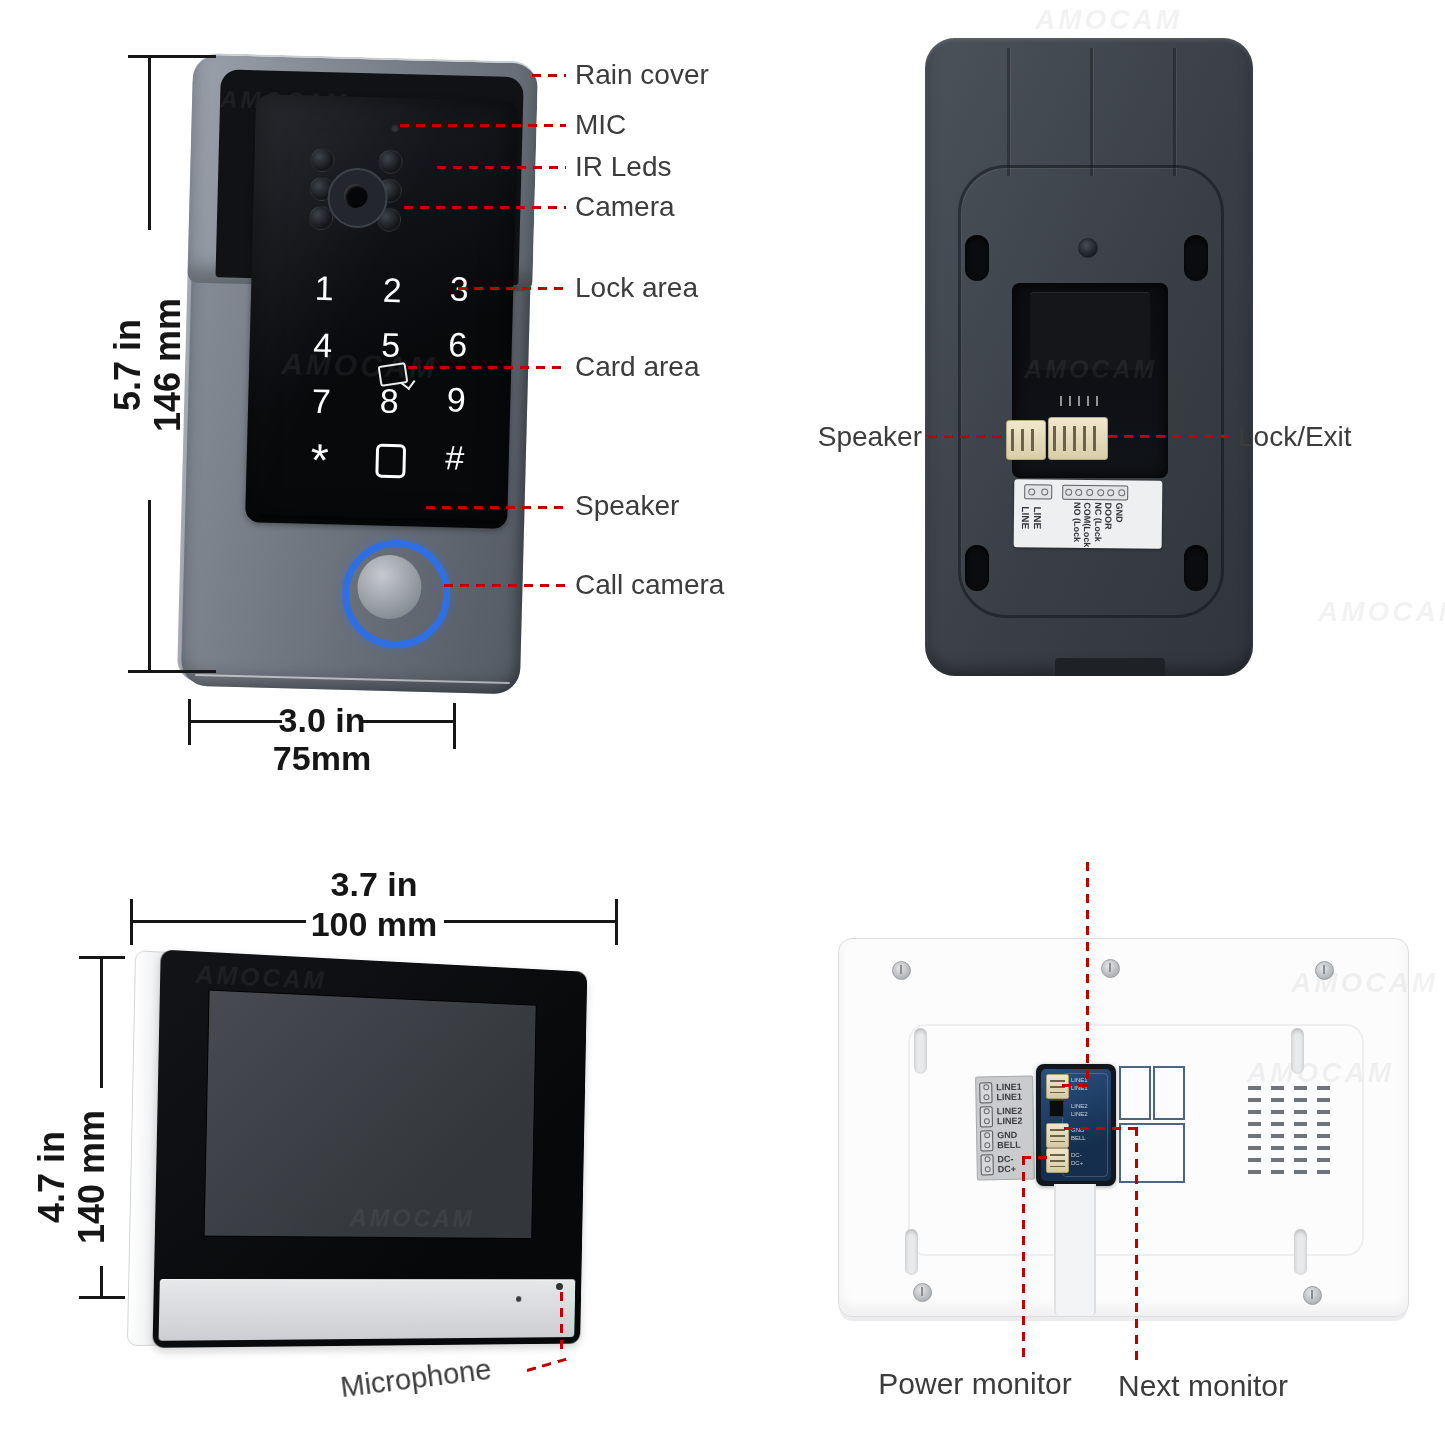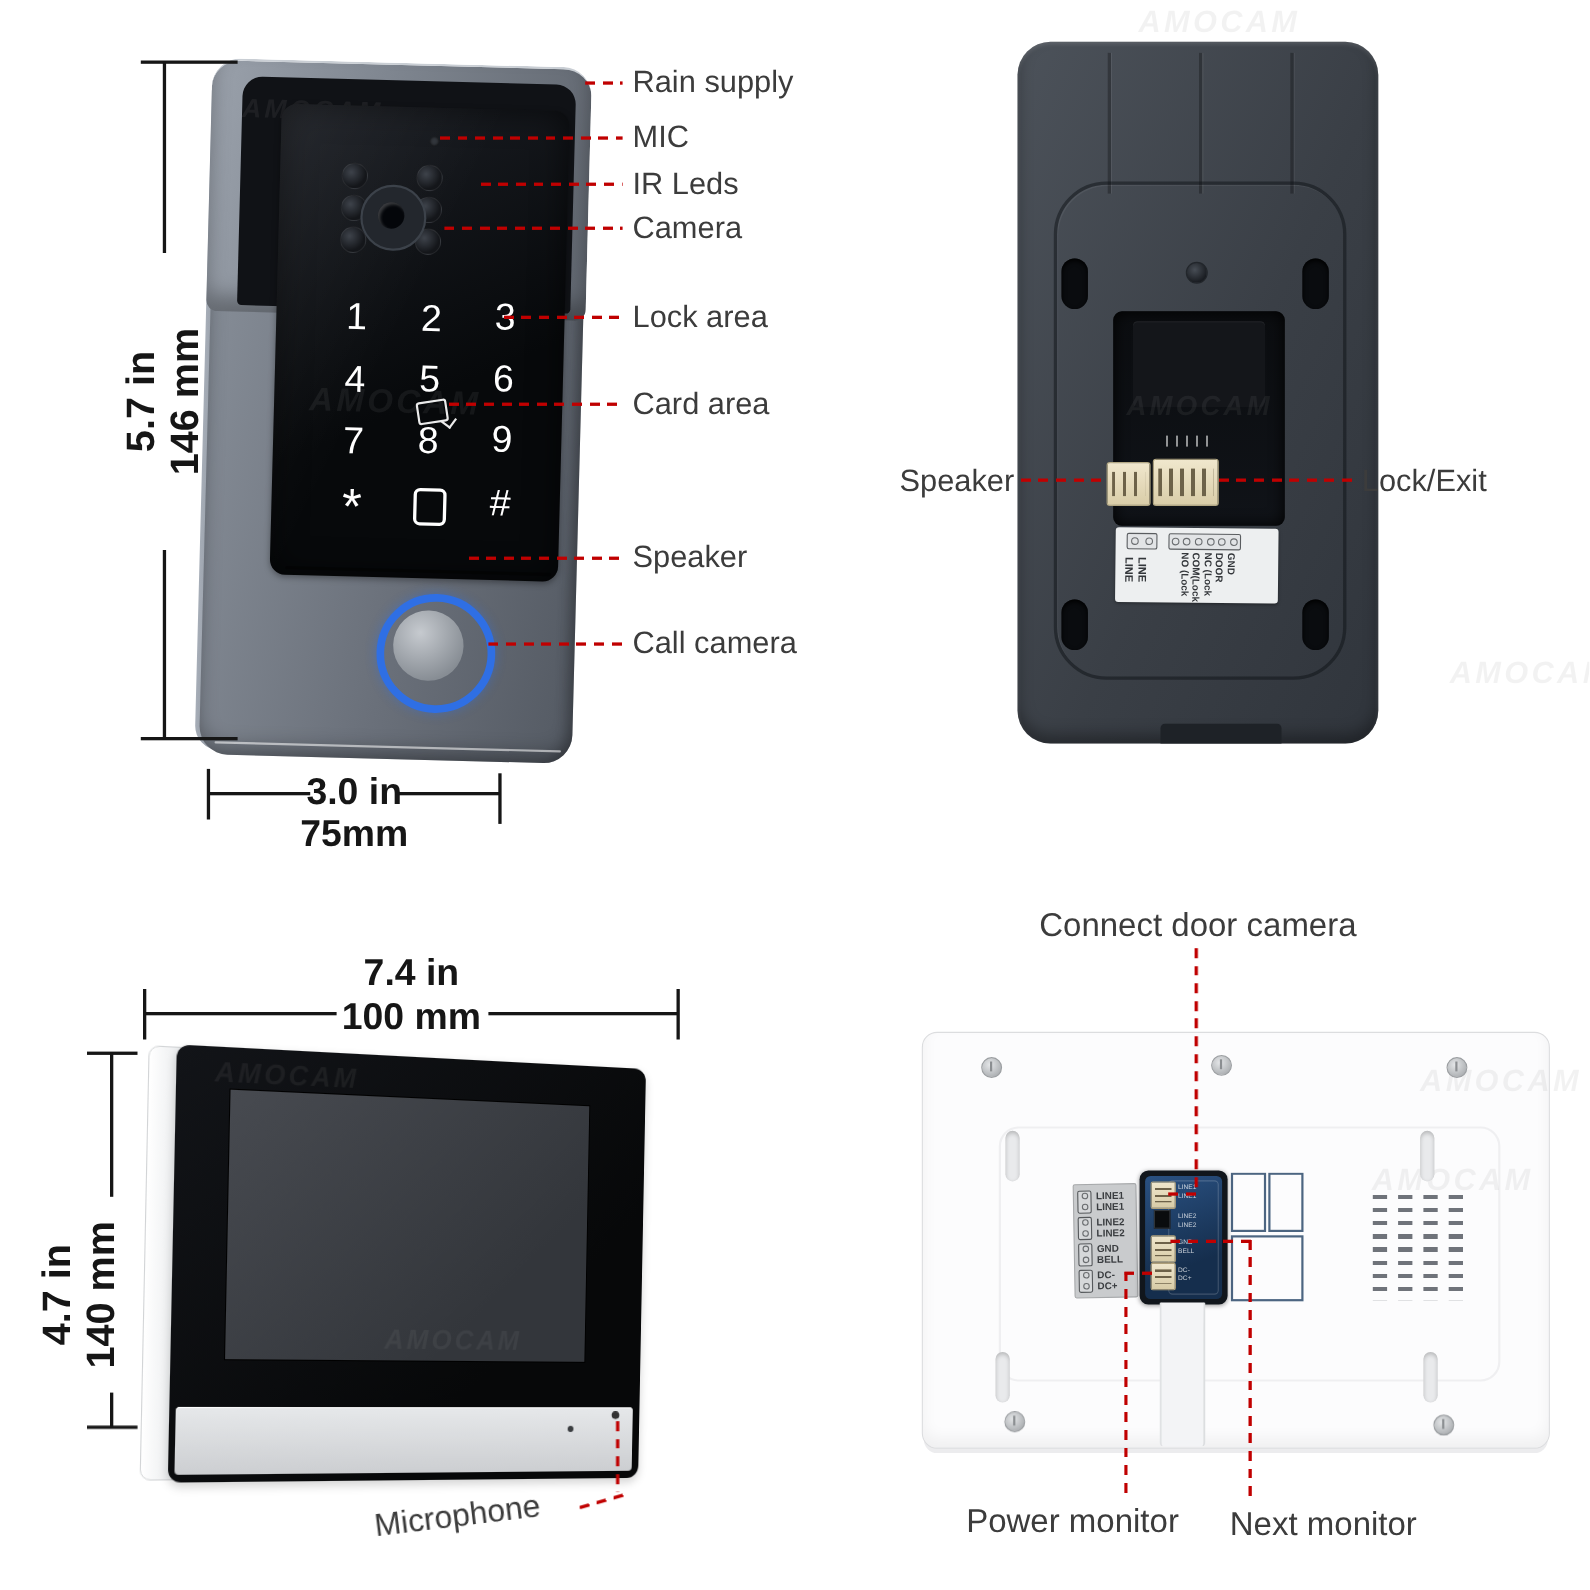--- a/index.html
+++ b/index.html
@@ -191,21 +191,21 @@
   <div class="dlh" style="left:128px;top:670px;width:88px;"></div>
 
   <div class="dlv" style="left:188px;top:699px;height:46px;"></div>
   <div class="dlh" style="left:190px;top:720px;width:92px;"></div>
   <div class="dimtext" style="left:242px;top:702px;width:160px;">3.0 in</div>
   <div class="dlh" style="left:362px;top:720px;width:93px;"></div>
   <div class="dlv" style="left:453px;top:703px;height:46px;"></div>
   <div class="dimtext" style="left:242px;top:740px;width:160px;">75mm</div>
 
   <div class="hdash" style="left:532px;top:74px;width:34px;"></div>
-  <div class="callout" style="left:575px;top:59px;">Rain supply</div>
+  <div class="callout" style="left:575px;top:59px;">Rain cover</div>
   <div class="hdash" style="left:400px;top:124px;width:166px;"></div>
   <div class="callout" style="left:575px;top:109px;">MIC</div>
   <div class="hdash" style="left:437px;top:166px;width:129px;"></div>
   <div class="callout" style="left:575px;top:151px;">IR Leds</div>
   <div class="hdash" style="left:404px;top:206px;width:162px;"></div>
   <div class="callout" style="left:575px;top:191px;">Camera</div>
   <div class="hdash" style="left:458px;top:287px;width:108px;"></div>
   <div class="callout" style="left:575px;top:272px;">Lock area</div>
   <div class="hdash" style="left:408px;top:366px;width:158px;"></div>
   <div class="callout" style="left:575px;top:351px;">Card area</div>
@@ -270,21 +270,21 @@
     <div class="mside"></div>
     <div class="bezel"></div>
     <div class="wm wmlight" style="left:62px;top:8px;font-size:26px;">AMOCAM</div>
     <div class="screen"></div>
     <div class="wm" style="left:230px;top:252px;color:rgba(255,255,255,.05);font-size:26px;">AMOCAM</div>
     <div class="strip">
       <div class="micdot2"></div>
     </div>
   </div>
 
-  <div class="dimtext" style="left:294px;top:866px;width:160px;">7.4 in</div>
+  <div class="dimtext" style="left:294px;top:866px;width:160px;">3.7 in</div>
   <div class="dlv" style="left:130px;top:899px;height:46px;"></div>
   <div class="dlh" style="left:132px;top:920px;width:174px;"></div>
   <div class="dimtext" style="left:294px;top:906px;width:160px;">100 mm</div>
   <div class="dlh" style="left:444px;top:920px;width:173px;"></div>
   <div class="dlv" style="left:615px;top:899px;height:46px;"></div>
 
   <div class="dlh" style="left:79px;top:956px;width:46px;"></div>
   <div class="dlv" style="left:100px;top:958px;height:130px;"></div>
   <div class="dimtext rot-dim" style="left:2px;top:1139px;width:140px;height:76px;transform:rotate(-90deg);font-size:36px;line-height:40px;">
     <span>4.7 in</span>
@@ -369,21 +369,20 @@
     <div class="stencil" style="left:314px;top:127px;width:28px;height:50px;"></div>
     <div class="stencil" style="left:280px;top:184px;width:62px;height:56px;"></div>
     <div class="grille">
       <div class="gcol"></div>
         <div class="gcol"></div>
         <div class="gcol"></div>
         <div class="gcol"></div>
     </div>
   </div>
 
-  <div class="callout" style="left:889px;top:826px;width:400px;text-align:center;font-size:30px;">Connect door camera</div>
   <div class="vdash" style="left:1086px;top:862px;height:222px;"></div>
   <div class="hdash" style="left:1062px;top:1084px;width:28px;"></div>
 
   <div class="hdash" style="left:1064px;top:1127px;width:74px;"></div>
   <div class="vdash" style="left:1135px;top:1127px;height:233px;"></div>
   <div class="callout" style="left:1103px;top:1370px;width:200px;text-align:center;font-size:30px;">Next monitor</div>
 
   <div class="hdash" style="left:1022px;top:1156px;width:26px;"></div>
   <div class="vdash" style="left:1022px;top:1156px;height:204px;"></div>
   <div class="callout" style="left:875px;top:1368px;width:200px;text-align:center;font-size:30px;">Power monitor</div>

